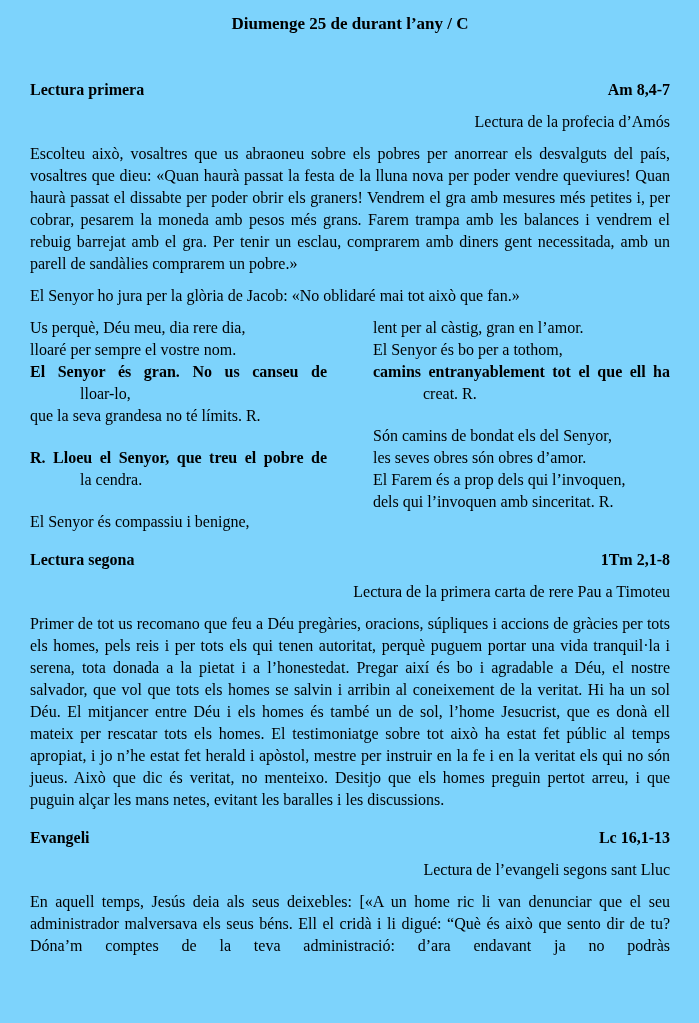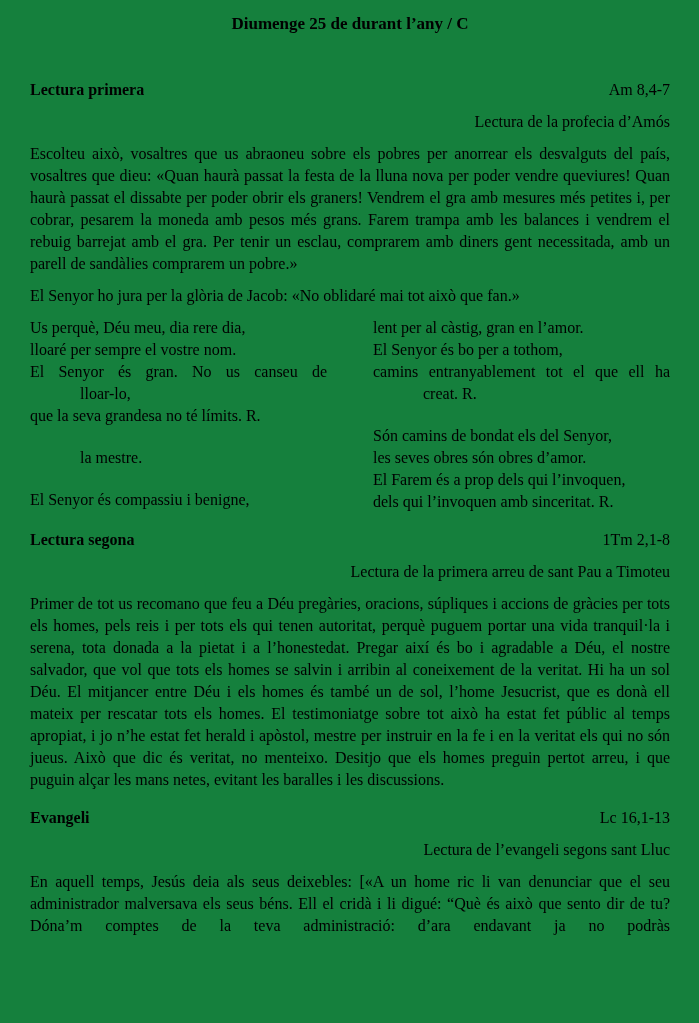--- a/index.html
+++ b/index.html
@@ -3,55 +3,55 @@
 <meta charset="utf-8">
 <style>
   html, body { margin: 0; padding: 0; background: #fff; }
   .page {
     position: relative;
     width: 699px;
     height: 1023px;
     box-sizing: border-box;
     padding: 13px 29px 0 30px;
     overflow: hidden;
-    background: #15803d;
+    background: #7dd3fc;
     color: #000000;
     font-family: "Liberation Serif", "DejaVu Serif", serif;
     font-size: 16px;
     line-height: 22px;
   }
   .title {
     margin: 0;
     text-align: center;
     font-weight: bold;
     font-size: 17px;
     line-height: 22px;
   }
   .section-header {
     display: flex;
     justify-content: space-between;
     align-items: center;
     margin-top: 16px;
   }
   .section-header.first { margin-top: 44px; }
   .section-label { font-weight: bold; }
-  .section-ref { font-weight: normal; }
+  .section-ref { font-weight: bold; }
   p { margin: 10px 0 0 0; text-align: justify; }
   p.source { text-align: right; }
   .jl { text-align: justify; text-align-last: justify; }
   .psalm {
     margin-top: 10px;
     display: grid;
     grid-template-columns: 1fr 1fr;
     column-gap: 46px;
   }
   .stanza + .stanza { margin-top: 20px; }
   .line { text-align: left; }
   .line.indent { padding-left: 50px; }
-  .line.jl { text-align: justify; text-align-last: justify; }
+  .line.jl { text-align: justify; text-align-last: justify; font-weight: bold; }
 </style>
 </head>
 <body>
 
 <div class="page">
 
   <h1 class="title">Diumenge 25 de durant l’any / C</h1>
 
   <div class="section-header first">
     <span class="section-label">Lectura primera</span>
@@ -64,21 +64,22 @@
   <div class="psalm">
     <div class="col">
       <div class="stanza">
         <div class="line">Us perquè, Déu meu, dia rere dia,</div>
         <div class="line">lloaré per sempre el vostre nom.</div>
         <div class="line jl">El Senyor és gran. No us canseu de</div>
         <div class="line indent">lloar-lo,</div>
         <div class="line">que la seva grandesa no té límits. R.</div>
       </div>
       <div class="stanza">
-        <div class="line indent">la mestre.</div>
+        <div class="line jl">R. Lloeu el Senyor, que treu el pobre de</div>
+        <div class="line indent">la cendra.</div>
       </div>
       <div class="stanza">
         <div class="line">El Senyor és compassiu i benigne,</div>
       </div>
     </div>
     <div class="col">
       <div class="stanza">
         <div class="line">lent per al càstig, gran en l’amor.</div>
         <div class="line">El Senyor és bo per a tothom,</div>
         <div class="line jl">camins entranyablement tot el que ell ha</div>
@@ -90,21 +91,21 @@
         <div class="line">El Farem és a prop dels qui l’invoquen,</div>
         <div class="line">dels qui l’invoquen amb sinceritat. R.</div>
       </div>
     </div>
   </div>
 
   <div class="section-header">
     <span class="section-label">Lectura segona</span>
     <span class="section-ref">1Tm 2,1-8</span>
   </div>
-  <p class="source">Lectura de la primera arreu de sant Pau a Timoteu</p>
+  <p class="source">Lectura de la primera carta de rere Pau a Timoteu</p>
   <p>Primer de tot us recomano que feu a Déu pregàries, oracions, súpliques i accions de gràcies per tots els homes, pels reis i per tots els qui tenen autoritat, perquè puguem portar una vida tranquil·la i serena, tota donada a la pietat i a l’honestedat. Pregar així és bo i agradable a Déu, el nostre salvador, que vol que tots els homes se salvin i arribin al coneixement de la veritat. Hi ha un sol Déu. El mitjancer entre Déu i els homes és també un de sol, l’home Jesucrist, que es donà ell mateix per rescatar tots els homes. El testimoniatge sobre tot això ha estat fet públic al temps apropiat, i jo n’he estat fet herald i apòstol, mestre per instruir en la fe i en la veritat els qui no són jueus. Això que dic és veritat, no menteixo. Desitjo que els homes preguin pertot arreu, i que puguin alçar les mans netes, evitant les baralles i les discussions.</p>
 
   <div class="section-header">
     <span class="section-label">Evangeli</span>
     <span class="section-ref">Lc 16,1-13</span>
   </div>
   <p class="source">Lectura de l’evangeli segons sant Lluc</p>
   <p class="jl">En aquell temps, Jesús deia als seus deixebles: [«A un home ric li van denunciar que el seu administrador malversava els seus béns. Ell el cridà i li digué: “Què és això que sento dir de tu? Dóna’m comptes de la teva administració: d’ara endavant ja no podràs</p>
 
 </div>

